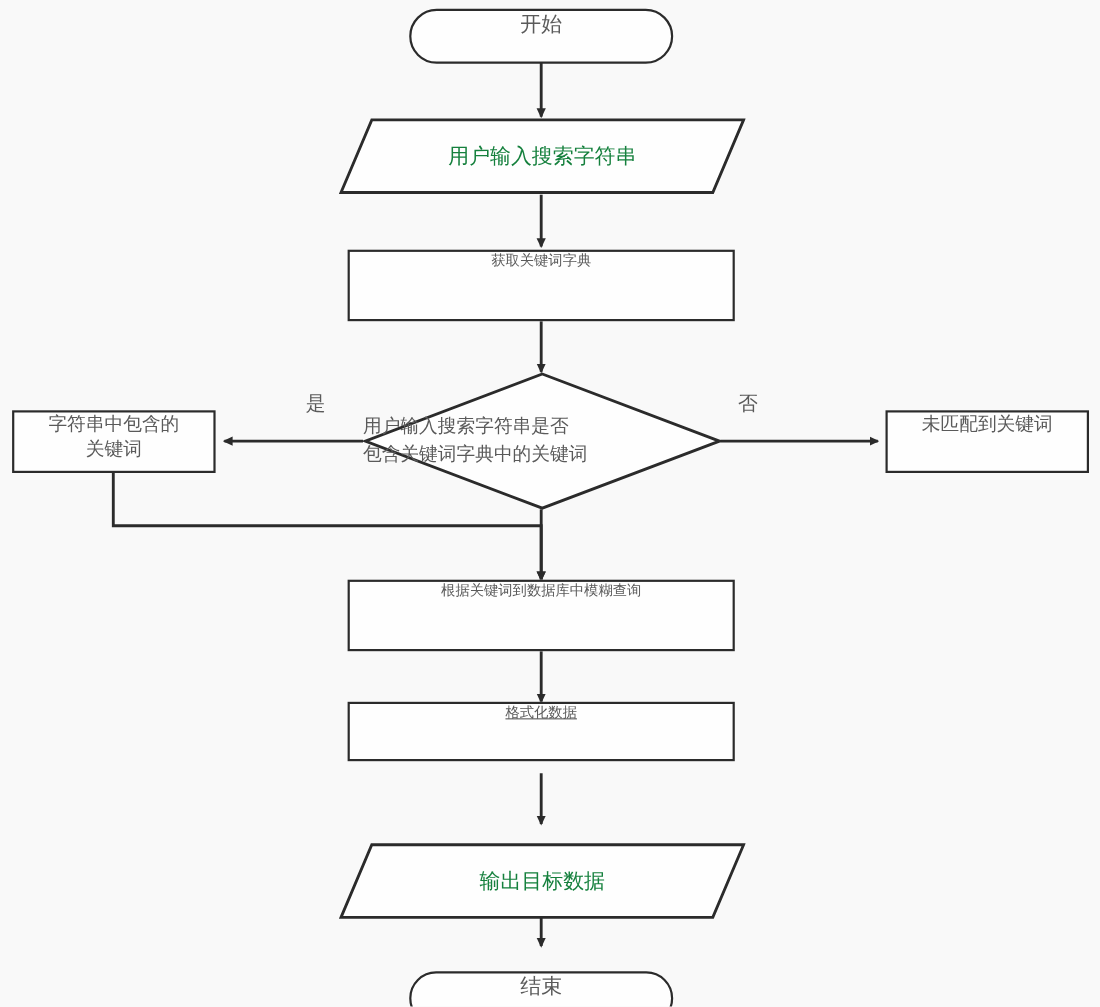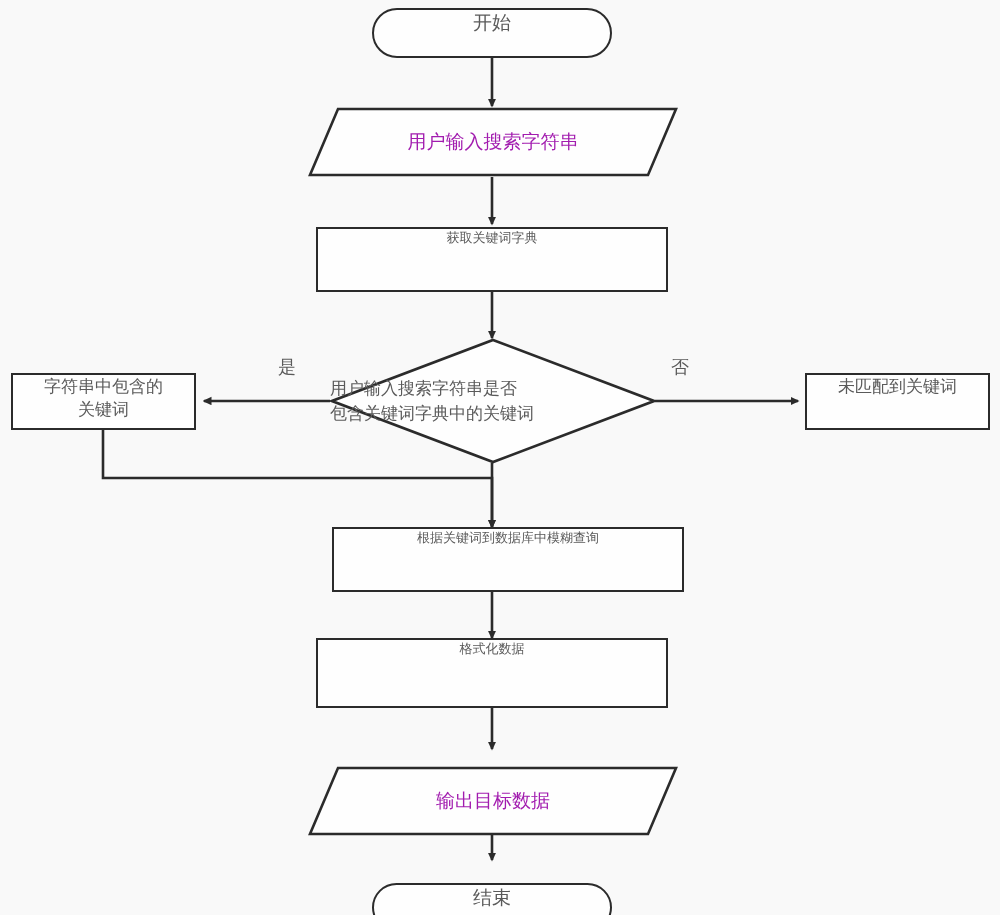--- a/index.html
+++ b/index.html
@@ -64,21 +64,21 @@
   }
   .data-shape svg {
     position: absolute;
     left: 0;
     top: 0;
   }
   .data-shape .node-label {
     position: relative;
     z-index: 2;
     font-size: 19px;
-    color: #a21caf;
+    color: #15803d;
   }
   
   .decision {
     position: absolute;
     display: flex;
     align-items: center;
     justify-content: flex-start;
   }
   .decision svg {
     position: absolute;
@@ -162,25 +162,25 @@
 
   <div class="node process small" style="left:805px; top:373px; width:185px; height:57px;">
     <span class="node-label">未匹配到关键词</span>
   </div>
 
   <div class="node process small" style="left:11px; top:373px; width:185px; height:57px;">
     <span class="node-label">字符串中包含的
 关键词</span>
   </div>
 
-  <div class="node process" style="left:332px; top:527px; width:352px; height:65px;">
+  <div class="node process" style="left:316px; top:527px; width:352px; height:65px;">
     <span class="node-label">根据关键词到数据库中模糊查询</span>
   </div>
 
-  <div class="node process" style="left:316px; top:638px; width:352px; height:70px;">
+  <div class="node process" style="left:316px; top:638px; width:352px; height:54px;text-decoration:underline;">
     <span class="node-label">格式化数据</span>
   </div>
 
   <div class="data-shape" style="left:308px; top:766px; width:370px; height:70px;">
     <svg width="370" height="70" viewBox="0 0 370 70" xmlns="http://www.w3.org/2000/svg">
       <polygon points="30,2 368,2 340,68 2,68" fill="#fefefe" stroke="#2b2b2b" stroke-width="2.6"></polygon>
     </svg>
     <span class="node-label">输出目标数据</span>
   </div>
 

